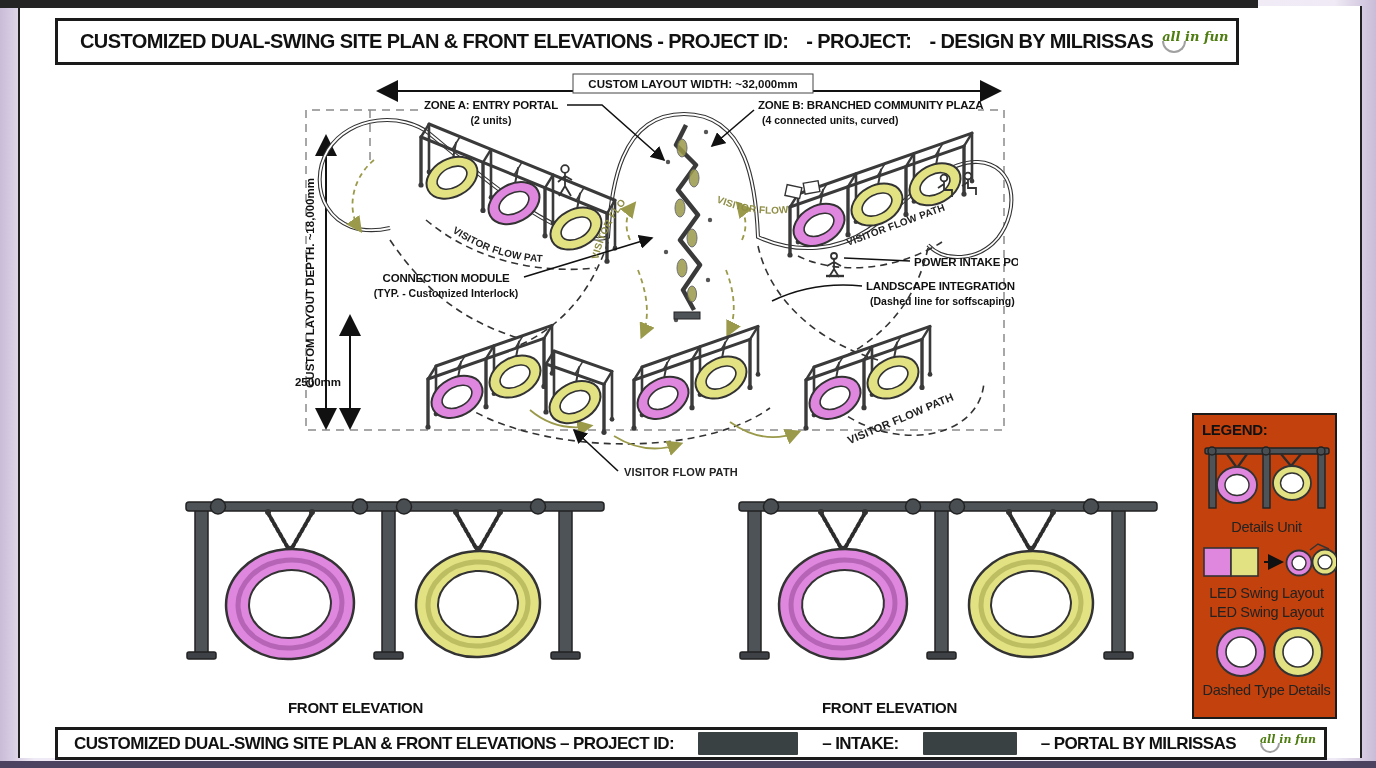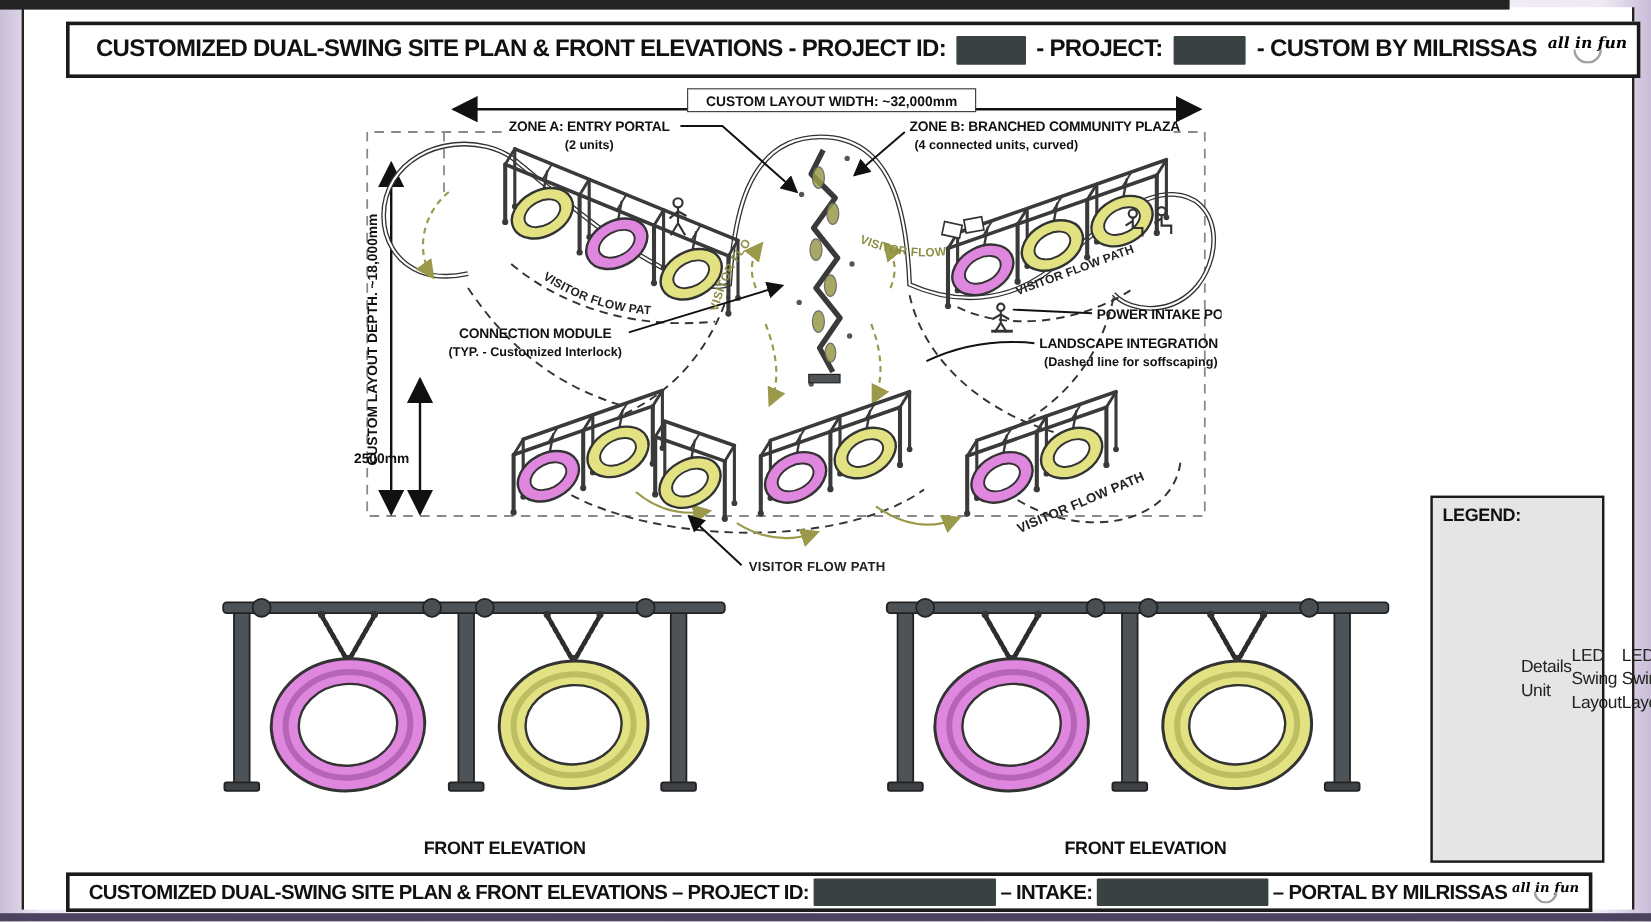--- a/index.html
+++ b/index.html
@@ -9,70 +9,70 @@
     font-family:"Liberation Sans",sans-serif;color:#111;
   }
   .sheet{position:absolute;left:18px;top:6px;width:1340px;height:752px;background:#fff;
     border-left:2px solid #222;border-right:2px solid #222;}
   .strip-top{position:absolute;left:0;top:0;width:1258px;height:8px;background:#242424;z-index:6}
   .strip-bottom{position:absolute;left:0;top:761px;width:1376px;height:7px;background:#4c4360;z-index:6}
 
   .bar{position:absolute;display:flex;align-items:center;background:#fff;border:3px solid #1a1a1a;
     font-weight:bold;white-space:nowrap;z-index:4;box-sizing:border-box}
   .bar span{white-space:nowrap}
-  #header-bar{left:55px;top:18px;width:1312px;height:47px;font-size:20px;letter-spacing:-0.6px;
+  #header-bar{left:55px;top:18px;width:1184px;height:47px;font-size:20px;letter-spacing:-0.6px;
     padding:0 8px 0 22px;gap:9px}
   #footer-bar{left:55px;top:727px;width:1272px;height:33px;font-size:17px;letter-spacing:-0.6px;
-    padding:0 8px 0 16px;gap:4px}
+    padding:0 8px 0 16px;gap:24px}
   .redact{display:inline-block;background:#3a4143;border-radius:1px}
   .redact.h1{width:86px;height:24px}
   .redact.h2{width:91px;height:24px}
   .redact.f1{width:166px;height:23px}
   .redact.f2{width:156px;height:23px}
 
-  .logo{display:inline-flex;flex-direction:column;align-items:center;color:#000000;margin-left:auto;
+  .logo{display:inline-flex;flex-direction:column;color:#4d7c0f;margin-left:auto;
     font-weight:bold;line-height:1}
   .logo .logo-text{font-family:"DejaVu Serif",serif;font-style:italic;font-size:13px;letter-spacing:0}
   .logo .logo-arc{width:20px;height:10px;border:2px solid #a0a0a0;border-top:none;
     border-radius:0 0 20px 20px;margin-top:-2px}
   .logo.small .logo-text{font-size:11px}
   .logo.small .logo-arc{width:16px;height:8px}
 
   #siteplan{position:absolute;left:278px;top:70px;z-index:2}
   #siteplan text{font-family:"Liberation Sans",sans-serif}
   .pl{font-size:11.5px;font-weight:bold;letter-spacing:-0.2px;fill:#111}
   .pls{font-size:10.5px;font-weight:bold;fill:#111}
   .fp{font-size:10px;font-weight:bold;fill:#222;letter-spacing:0.2px}
   .fp.olive{fill:#8e8e46}
   .dim{font-size:11.5px;font-weight:bold;fill:#111}
 
   .elev{position:absolute;top:488px;z-index:2}
-  .elev-label{position:absolute;top:699px;width:200px;text-align:right;font-size:15px;
+  .elev-label{position:absolute;top:699px;width:200px;text-align:left;font-size:15px;
     font-weight:bold;letter-spacing:-0.3px;z-index:3}
 
-  #legend{position:absolute;left:1192px;top:413px;width:145px;height:306px;background:#e5e5e5;
+  #legend{position:absolute;left:1192px;top:413px;width:145px;height:306px;background:#c2410c;
     border:2.5px solid #1a1a1a;z-index:4;box-sizing:border-box;padding:6px 4px 4px 8px;
-    display:flex;flex-direction:row;align-items:center}
+    display:flex;flex-direction:column;align-items:center}
   #legend .legend-title{align-self:flex-start;font-size:15px;font-weight:bold;letter-spacing:-0.3px}
   #legend .legend-label{font-size:14.5px;letter-spacing:-0.3px;color:#222;line-height:1.35}
   #legend svg{display:block}
 </style>
 </head>
 <body>
 
 <div class="sheet"></div>
 <div class="strip-top"></div>
 <div class="strip-bottom"></div>
 
 <div class="bar" id="header-bar">
   <span>CUSTOMIZED DUAL-SWING SITE PLAN &amp; FRONT ELEVATIONS - PROJECT ID:</span>
   <span class="redact h1"></span>
   <span>- PROJECT:</span>
   <span class="redact h2"></span>
-  <span>- CUSTOM BY MILRISSAS</span>
+  <span>- DESIGN BY MILRISSAS</span>
   <span class="logo">
     <span class="logo-text">all in fun</span>
     <span class="logo-arc"></span>
   </span>
 </div>
 
 <svg id="siteplan" width="740" height="430" viewBox="0 0 740 430">
   <defs>
     <marker id="mb" markerWidth="9" markerHeight="9" refX="8" refY="4.5" orient="auto-start-reverse">
       <path d="M0,0 L9,4.5 L0,9 z" fill="#111"></path>

